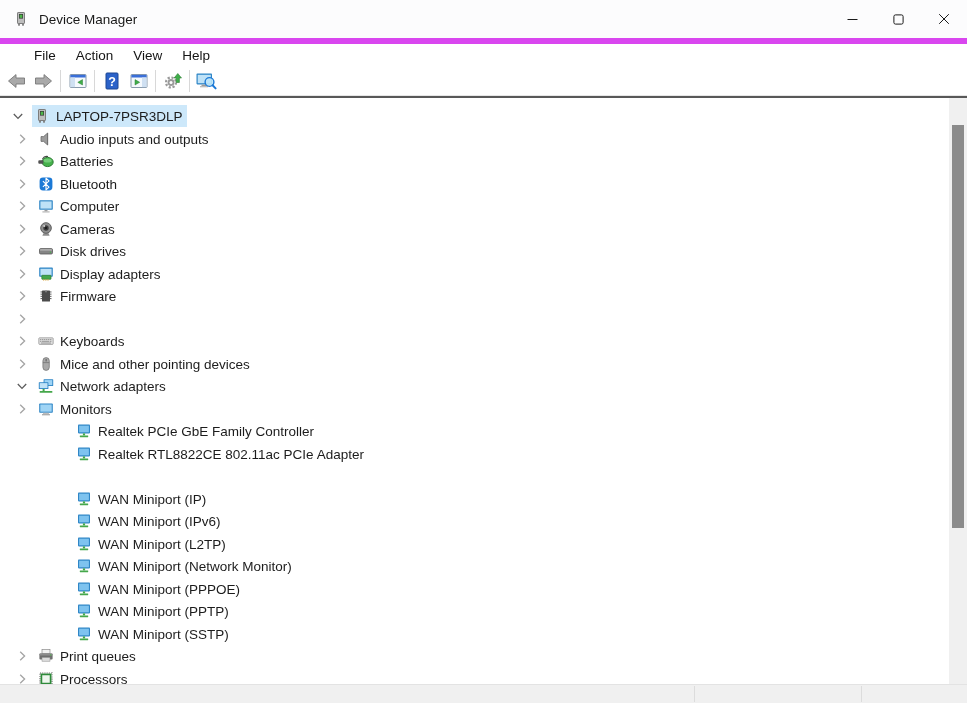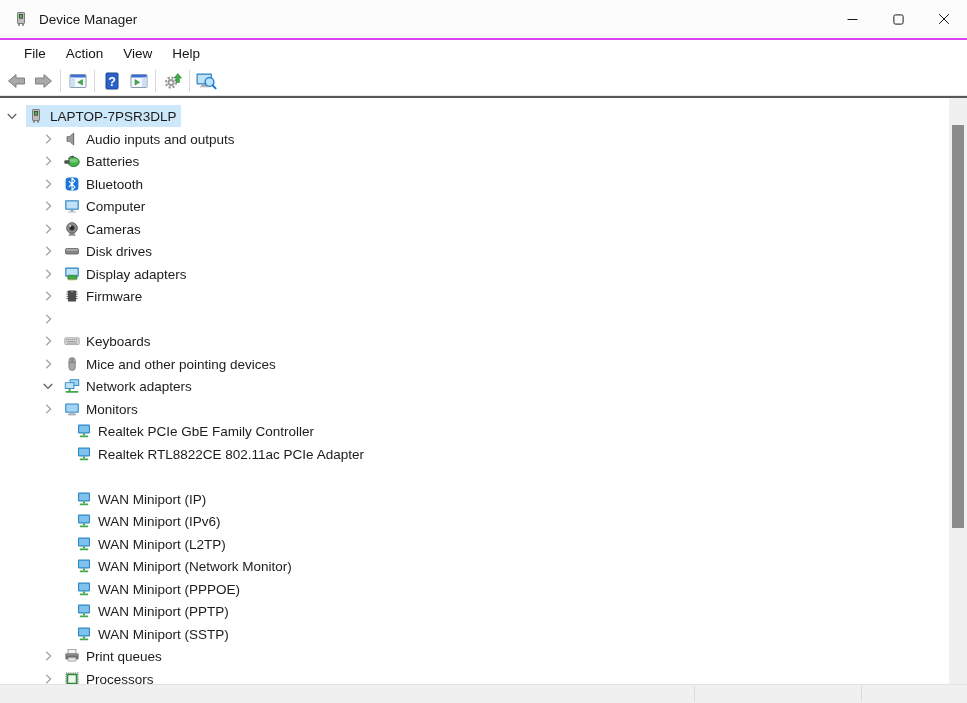--- a/index.html
+++ b/index.html
@@ -9,35 +9,35 @@
     width:967px; height:703px; background:#fff; position:relative;
     display:flex; flex-direction:column; overflow:hidden; color:#1b1b1b;
   }
   
   .titlebar{ height:38px; background:#fcfcfd; display:flex; align-items:center; flex:0 0 auto; }
   .title-icon{ margin-left:13px; width:16px; height:16px; display:flex; }
   .title-text{ margin-left:10px; font-size:13.5px; color:#191919; }
   .win-controls{ margin-left:auto; display:flex; height:100%; }
   .win-btn{ width:46px; height:100%; display:flex; align-items:center; justify-content:center; }
   
-  .menubar{ height:28px; background:#fff; display:flex; align-items:center; padding-left:14px;
-            font-size:13.5px; border-top:2px solid #d946ef; flex:0 0 auto; }
+  .menubar{ height:28px; background:#fff; display:flex; align-items:center; padding-left:24px;
+            font-size:13.5px; border-top:6px solid #d946ef; flex:0 0 auto; }
   .menu-item{ padding:4px 10px; color:#141414; }
   
   .toolbar{ height:30px; background:#fff; display:flex; align-items:center; padding-left:3px;
             border-bottom:1px solid #e6e6e6; flex:0 0 auto; }
   .tb-btn{ width:27px; height:26px; display:flex; align-items:center; justify-content:center; }
   .tb-sep{ width:1px; height:22px; background:#d8d8d8; margin:0 3px; flex:0 0 auto; }
   .tree-sep{ height:2px; background:#585858; flex:0 0 auto; }
   
   .content{ position:relative; flex:1 1 auto; background:#fff; overflow:hidden; }
   .tree{ position:absolute; top:0; left:0; right:18px; bottom:0; padding-top:7px; overflow:hidden; }
   .trow{ height:22.5px; display:flex; align-items:center; font-size:13.5px; white-space:nowrap; color:#1c1c1c; }
-  .trow.lvl0{ padding-left:4px; }
-  .trow.lvl1{ padding-left:40px; }
+  .trow.lvl0{ padding-left:10px; }
+  .trow.lvl1{ padding-left:14px; }
   .trow.lvl2{ padding-left:52px; }
   .chev{ width:16px; height:16px; flex:0 0 16px; margin-right:8px; display:flex; align-items:center; justify-content:center; }
   .selwrap{ display:flex; align-items:center; height:22px; padding:0 4px 0 2px; margin-left:-2px; }
   .trow.selected .selwrap{ background:var(--sel,#cde8fa); }
   .ticon{ width:16px; height:16px; flex:0 0 16px; margin-right:6px; display:flex; }
   .tlabel{ padding-top:1px; }
   
   .scrollbar{ position:absolute; top:0; right:0; bottom:0; width:18px; background:#f0f0f0; }
   .scroll-thumb{ position:absolute; left:3px; width:12px; top:27px; height:403px; background:#8b8b8b; }
   

